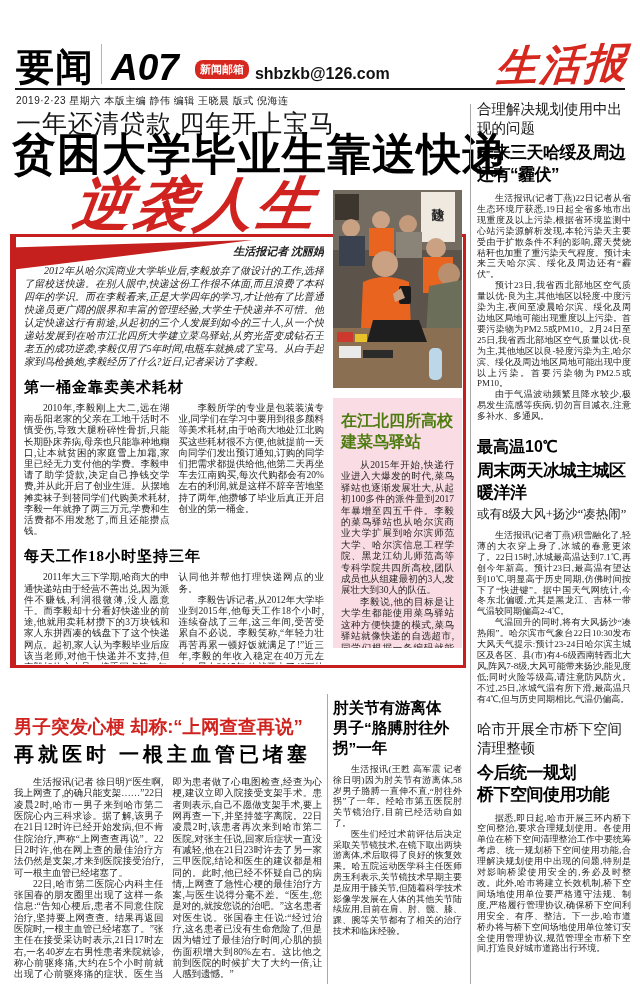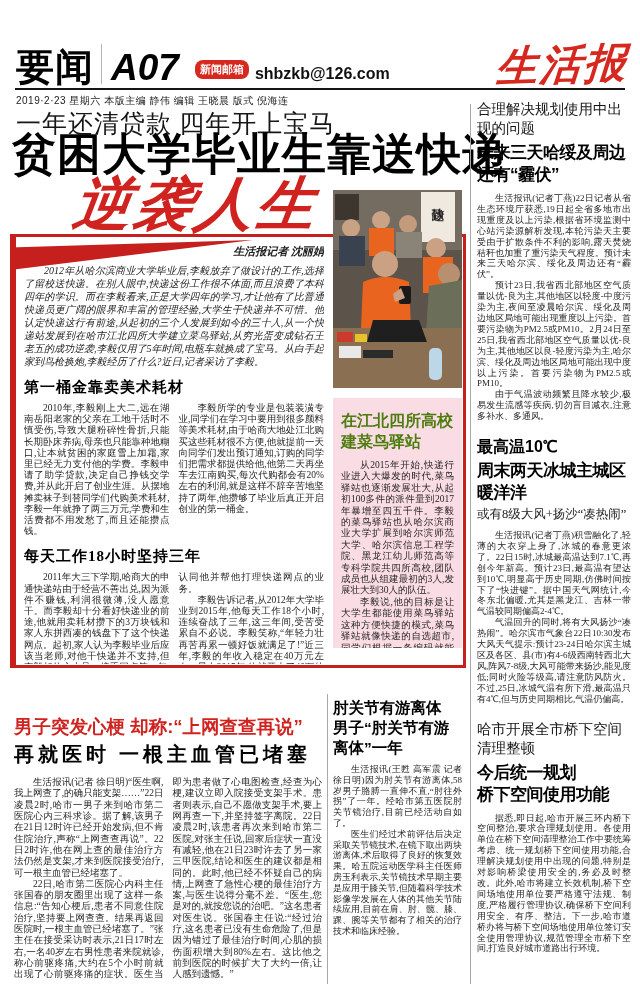--- a/index.html
+++ b/index.html
@@ -166,21 +166,21 @@
   <div class="heart-black">再就医时  一根主血管已堵塞</div>
   <div class="twocol">
     <p>生活报讯(记者 徐日明)“医生啊,我上网查了,的确只能支架……”22日凌晨2时,哈市一男子来到哈市第二医院心内三科求诊。据了解,该男子在21日12时许已经开始发病,但不肯住院治疗,声称“上网查查再说”。22日2时许,他在网上查的最佳治疗方法仍然是支架,才来到医院接受治疗,可一根主血管已经堵塞了。</p>
     <p>22日,哈市第二医院心内科主任张国春的朋友圈里出现了这样一条信息:“告知心梗后,患者不同意住院治疗,坚持要上网查查。结果再返回医院时,一根主血管已经堵塞了。”张主任在接受采访时表示,21日17时左右,一名40岁左右男性患者来院就诊,称心前驱疼痛,大约在5个小时前就出现了心前驱疼痛的症状。医生当即为患者做了心电图检查,经查为心梗,建议立即入院接受支架手术。患者则表示,自己不愿做支架手术,要上网再查一下,并坚持签字离院。22日凌晨2时,该患者再次来到哈市第二医院,对张主任说,回家后症状一直没有减轻,他在21日23时许去了另一家三甲医院,结论和医生的建议都是相同的。此时,他已经不怀疑自己的病情,上网查了急性心梗的最佳治疗方案,与医生说得分毫不差。“医生,您是对的,就按您说的治吧。”这名患者对医生说。张国春主任说:“经过治疗,这名患者已没有生命危险了,但是因为错过了最佳治疗时间,心肌的损伤面积增大到80%左右。这比他之前到医院的时候扩大了大约一倍,让人感到遗憾。”</p>
   </div>
 </div>
 
 <div class="abs elbow">
   <div class="elbow-head">
     <div>肘关节有游离体</div>
-    <div>男子“肘关节有游离体”一年</div>
+    <div>男子“胳膊肘往外拐”一年</div>
   </div>
   <div class="onecol">
     <p>生活报讯(王甦 高军震 记者 徐日明)因为肘关节有游离体,58岁男子胳膊一直伸不直,“肘往外拐”了一年。经哈市第五医院肘关节镜治疗,目前已经活动自如了。</p>
     <p>医生们经过术前评估后决定采取关节镜技术,在镜下取出两块游离体,术后取得了良好的恢复效果。哈五院运动医学科主任医师房玉利表示,关节镜技术早期主要是应用于膝关节,但随着科学技术影像学发展在人体的其他关节陆续应用,目前在肩、肘、髋、膝、踝、腕等关节都有了相关的治疗技术和临床经验。</p>
   </div>
 </div>
 
 <div class="abs v-divider-right"></div>
 <div class="abs v-divider-mid"></div>
 

